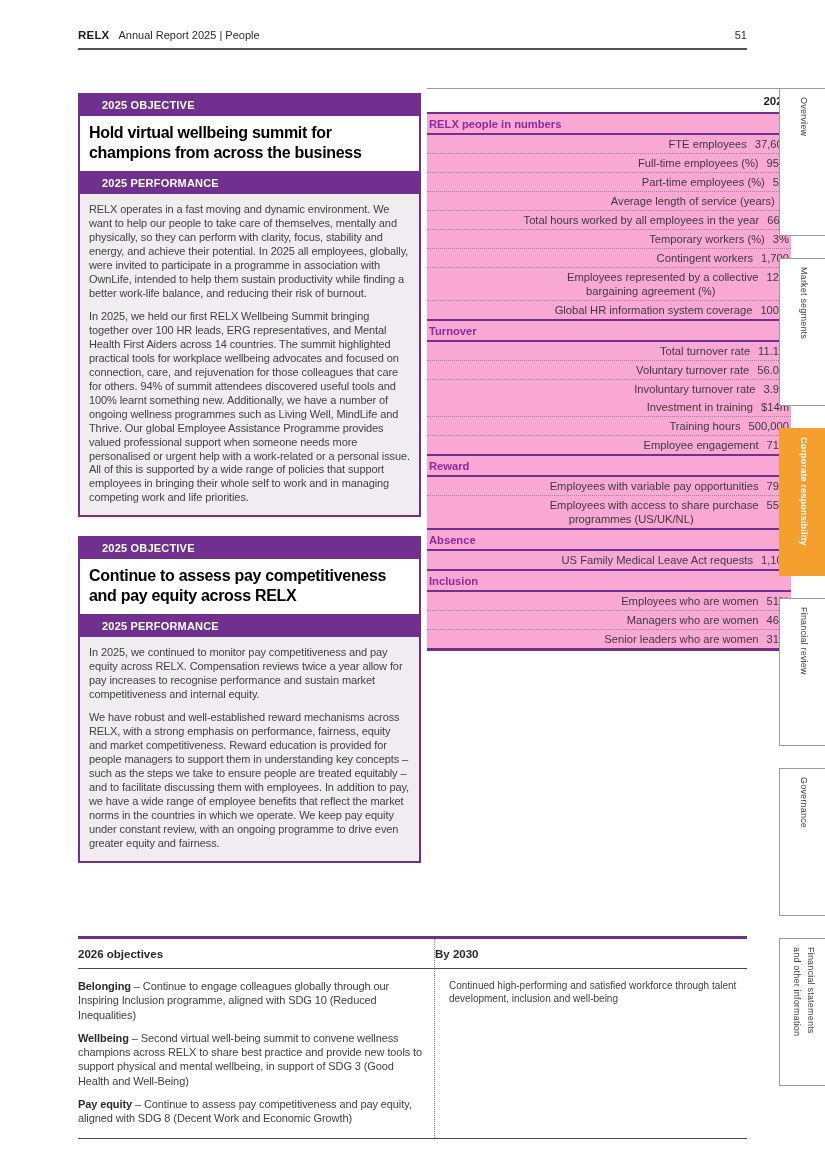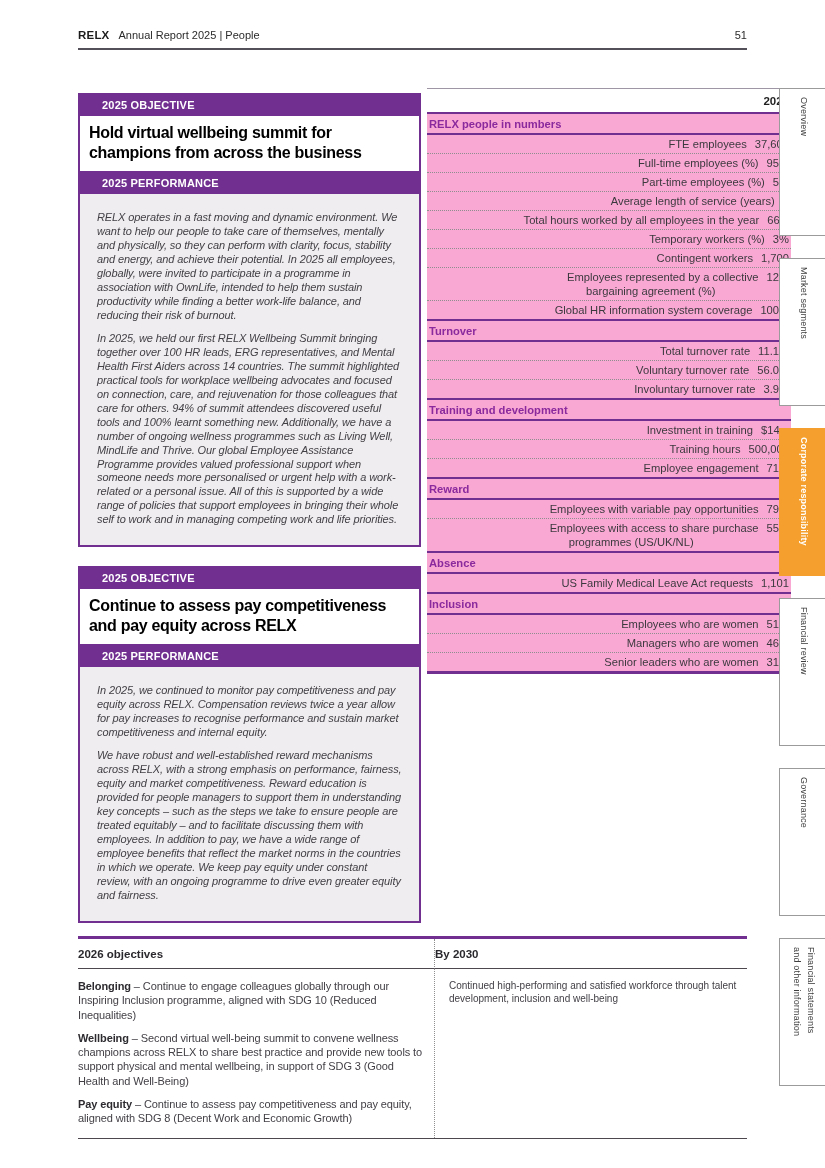--- a/index.html
+++ b/index.html
@@ -15,21 +15,21 @@
   .left-col{position:absolute;left:78px;top:93px;width:343px;}
   .card{margin-bottom:19px;}
   .card-bar{background:#71308F;color:#fff;font-weight:bold;font-size:11px;
             padding:6px 24px 5px;letter-spacing:.2px;}
   .card-headline{background:#ffffff;border-left:2px solid #71308F;border-right:2px solid #71308F;
                  padding:7px 9px 9px;font-size:16px;font-weight:bold;color:#000000;
                  line-height:1.22;letter-spacing:-0.3px;}
   .card-body{background:#EFEDEF;border:2px solid #71308F;border-top:none;
              padding:9px 9px 10px;font-size:11px;line-height:1.27;color:#434046;
              letter-spacing:-0.1px;}
-  .card-body p{margin:8px;font-style:italic;}
+  .card-body p{margin:0;}
   .card-body p + p{margin-top:9px;}
   
   .people-table{position:absolute;left:427px;top:88px;width:364px;font-size:11.2px;
                 color:#3c393e;background:#f9a8d4;border-top:1px solid #9e96a4;
                 border-bottom:3px solid #71308F;line-height:1.25;}
   .t-year{background:#fff;text-align:right;font-weight:bold;color:#1f1f1f;
           font-size:11.5px;padding:5px 2px 4px;}
   .t-section{font-weight:bold;color:#8A2A9D;border-top:2px solid #71308F;
              border-bottom:2px solid #71308F;padding:3px 2px 2px;}
   .t-row{display:flex;justify-content:flex-end;align-items:flex-start;
@@ -168,21 +168,20 @@
             </div>
             <div class="t-val">56.0%</div>
           </div>
           <div class="t-row">
             <div>
               <div>Involuntary turnover rate</div>
             </div>
             <div class="t-val">3.9%</div>
           </div>
         </div>
-        <div class="t-section">Training and development</div>
         <div>
           <div class="t-row">
             <div>
               <div>Investment in training</div>
             </div>
             <div class="t-val">$14m</div>
           </div>
           <div class="t-row">
             <div>
               <div>Training hours</div>

